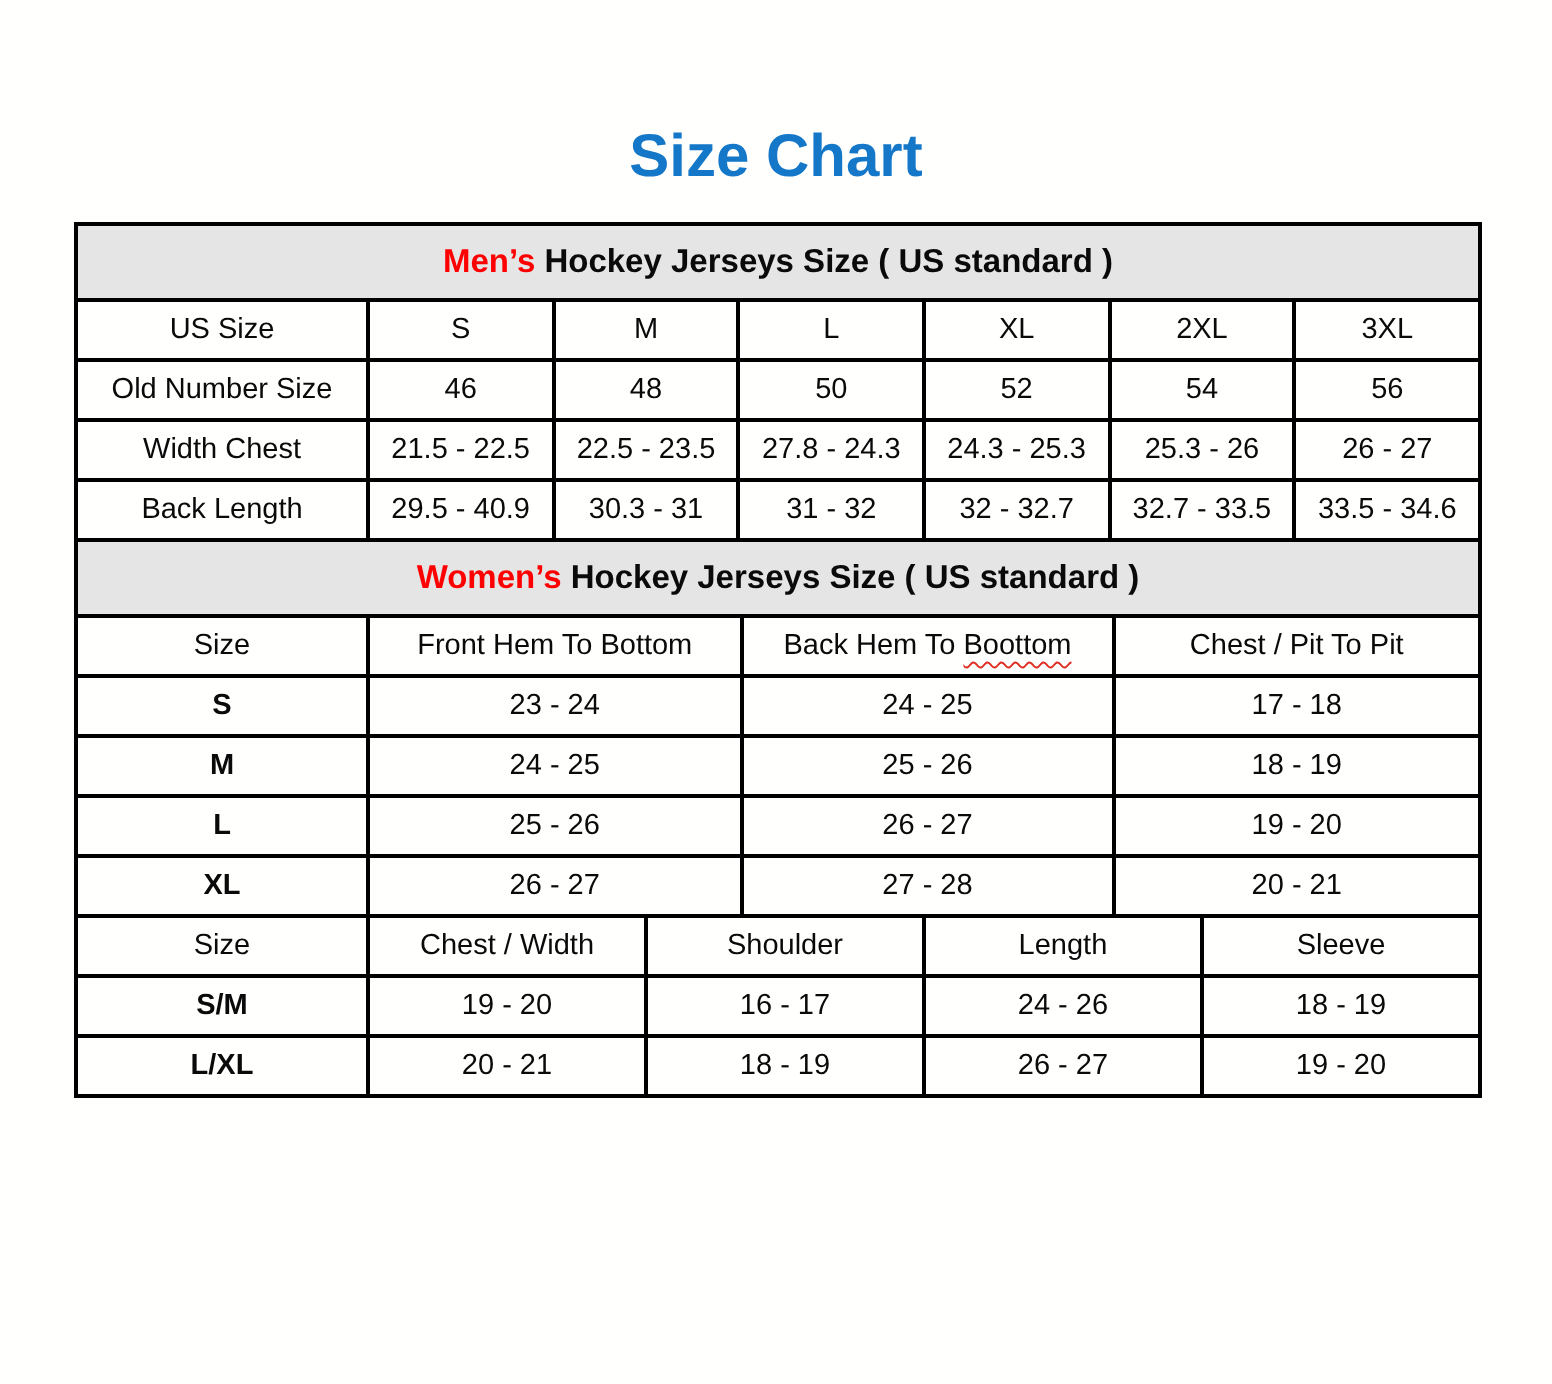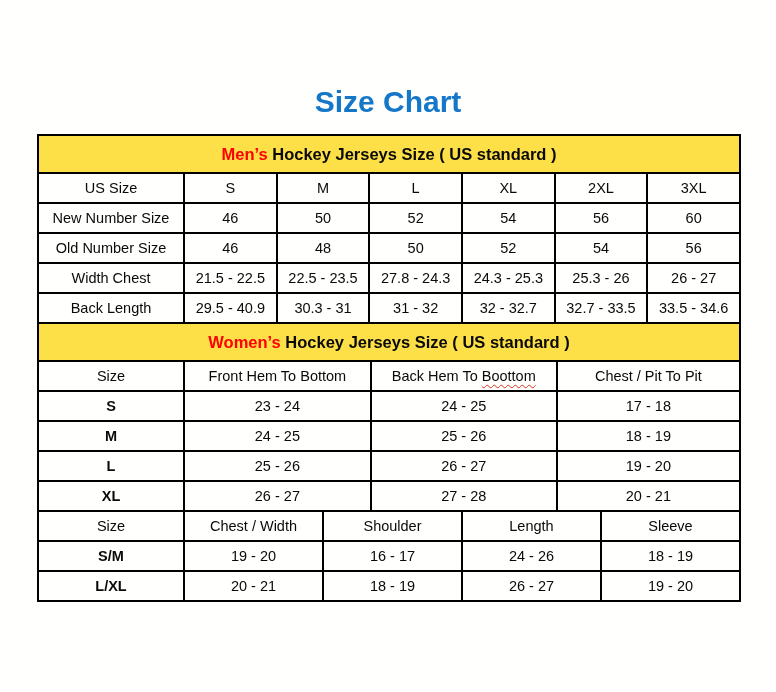--- a/index.html
+++ b/index.html
@@ -10,21 +10,21 @@
   }
   .page {
     position: relative;
     width: 776px;
     height: 692px;
     background: #fffffe;
     overflow: hidden;
   }
   .title {
     margin: 0;
-    padding-top: 85px;
+    padding-top: 62px;
     text-align: center;
     font-size: 30px;
     font-weight: bold;
     color: #1577c8;
     line-height: 1.1;
   }
   .tables-wrap {
     margin: 16px 35px 0 37px;
     width: 704px;
   }
@@ -41,21 +41,21 @@
     text-align: center;
     vertical-align: middle;
     font-size: 14.5px;
     color: #0a0a0a;
     padding: 3px 4px;
     height: 22px;
     overflow: hidden;
     white-space: nowrap;
   }
   td.banner {
-    background: #fde047;
+    background: #e5e5e5;
     font-weight: bold;
     font-size: 16.5px;
     height: 28px;
     padding: 4px;
   }
   .accent { color: #ff0000; }
   tr.head td { font-weight: normal; }
   td.size-label { font-weight: bold; }
   .misspell {
     text-decoration-line: underline;
@@ -100,29 +100,20 @@
         <tr class="head">
           <td>US Size</td>
           <td>S</td>
           <td>M</td>
           <td>L</td>
           <td>XL</td>
           <td>2XL</td>
           <td>3XL</td>
         </tr>
         <tr>
-          <td>New Number Size</td>
-          <td>46</td>
-          <td>50</td>
-          <td>52</td>
-          <td>54</td>
-          <td>56</td>
-          <td>60</td>
-        </tr>
-        <tr>
           <td>Old Number Size</td>
           <td>46</td>
           <td>48</td>
           <td>50</td>
           <td>52</td>
           <td>54</td>
           <td>56</td>
         </tr>
         <tr>
           <td>Width Chest</td>

